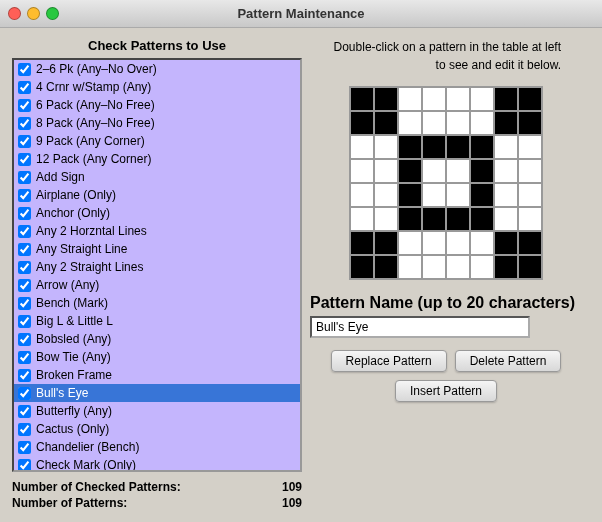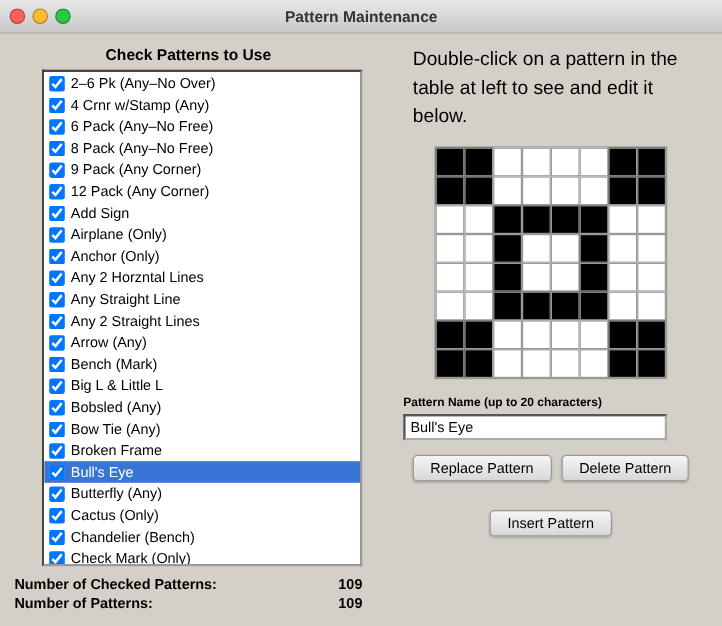--- a/index.html
+++ b/index.html
@@ -39,41 +39,40 @@
     .tb-min { background: #febc2e; }
     .tb-max { background: #28c840; }
     .title-text {
       font-size: 13px;
       font-weight: bold;
       color: #333;
     }
     .main-content {
       display: flex;
       padding: 10px 12px;
-      gap: 26px;
+      gap: 0;
       height: calc(522px - 28px);
     }
     .left-panel {
       width: 290px;
       display: flex;
       flex-direction: column;
     }
     .left-panel-title {
       text-align: center;
       font-weight: bold;
       font-size: 13px;
       margin-bottom: 5px;
     }
     .list-container {
       border: 2px inset #999;
-      background: #ffffff;
+      background: #c4b5fd;
       flex: 1;
       overflow-y: scroll;
       overflow-x: hidden;
-      margin-left: 23px;
     }
     .list-item {
       display: flex;
       align-items: center;
       padding: 1px 4px;
       cursor: default;
       white-space: nowrap;
       height: 18px;
     }
     .list-item.selected {
@@ -99,22 +98,22 @@
       font-weight: bold;
       margin-bottom: 2px;
     }
     .right-panel {
       flex: 1;
       display: flex;
       flex-direction: column;
       align-items: center;
     }
     .instructions {
-      text-align: left;
-      font-size: 16px;
+      text-align: right;
+      font-size: 12px;
       line-height: 1.5;
       margin-bottom: 12px;
       max-width: 230px;
     }
     .pattern-grid {
       display: grid;
       grid-template-columns: repeat(8, 24px);
       grid-template-rows: repeat(8, 24px);
       border: 1px solid #999;
       margin-bottom: 14px;
@@ -124,37 +123,37 @@
       height: 24px;
       border: 1px solid #999;
     }
     .grid-cell.black { background: #000; }
     .grid-cell.white { background: #fff; }
     .pattern-name-section {
       width: 100%;
       padding-left: 8px;
     }
     .pattern-name-label {
-      font-size: 10px;
+      font-size: 16px;
       font-weight: bold;
       margin-bottom: 4px;
     }
     .pattern-name-input {
       width: 220px;
       height: 22px;
       border: 2px inset #aaa;
       padding: 2px 4px;
       font-size: 12px;
       background: white;
       margin-bottom: 12px;
     }
     .buttons-row {
       display: flex;
       gap: 8px;
-      margin-bottom: 24px;
+      margin-bottom: 8px;
     }
     .buttons-row2 {
       display: flex;
       justify-content: center;
     }
     .mac-button {
       background: linear-gradient(to bottom, #f5f5f5, #d8d8d8);
       border: 1px solid #999;
       border-radius: 4px;
       padding: 3px 14px;

